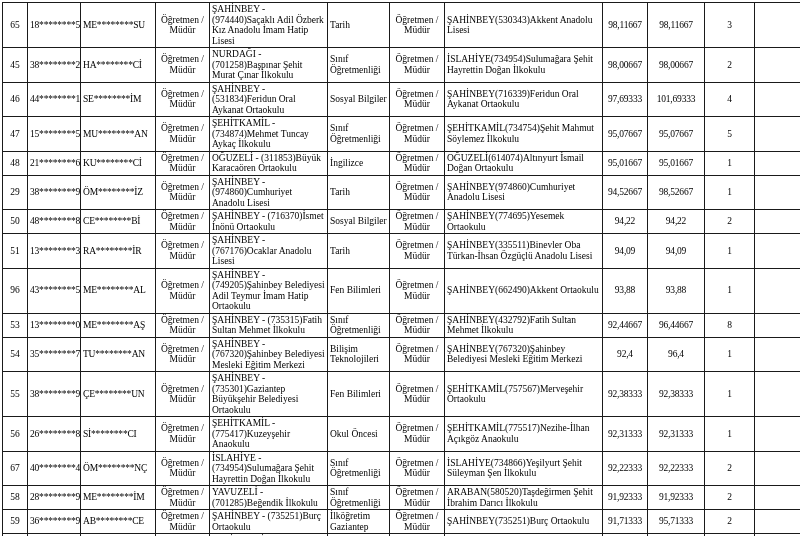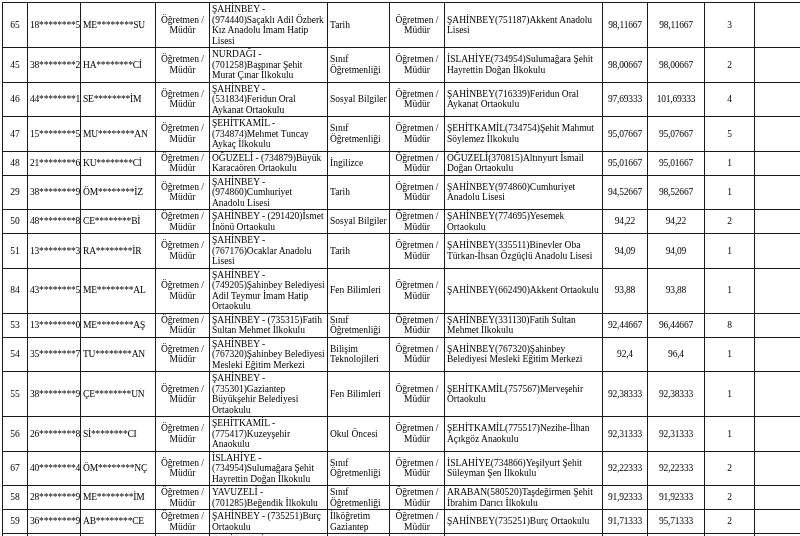--- a/index.html
+++ b/index.html
@@ -56,21 +56,21 @@
     </colgroup>
     <tbody id="table-body">
         <tr>
           <td class="c-center">65</td>
           <td class="c-left c-nowrap">18********56</td>
           <td class="c-left c-nowrap">ME********SU</td>
           <td class="c-center">Öğretmen / Müdür</td>
           <td class="c-left">ŞAHİNBEY - (974440)Saçaklı Adil Özberk Kız Anadolu İmam Hatip Lisesi</td>
           <td class="c-left">Tarih</td>
           <td class="c-center">Öğretmen / Müdür</td>
-          <td class="c-left">ŞAHİNBEY(751187)Akkent Anadolu Lisesi</td>
+          <td class="c-left">ŞAHİNBEY(530343)Akkent Anadolu Lisesi</td>
           <td class="c-center c-nowrap">98,11667</td>
           <td class="c-center c-nowrap">98,11667</td>
           <td class="c-center">3</td>
           <td class="c-center"></td>
         </tr>
         <tr>
           <td class="c-center">45</td>
           <td class="c-left c-nowrap">38********28</td>
           <td class="c-left c-nowrap">HA********Cİ</td>
           <td class="c-center">Öğretmen / Müdür</td>
@@ -109,24 +109,24 @@
           <td class="c-center c-nowrap">95,07667</td>
           <td class="c-center c-nowrap">95,07667</td>
           <td class="c-center">5</td>
           <td class="c-center"></td>
         </tr>
         <tr>
           <td class="c-center">48</td>
           <td class="c-left c-nowrap">21********64</td>
           <td class="c-left c-nowrap">KU********Cİ</td>
           <td class="c-center">Öğretmen / Müdür</td>
-          <td class="c-left">OĞUZELİ - (734879)Büyük Karacaören Ortaokulu</td>
+          <td class="c-left">OĞUZELİ - (311853)Büyük Karacaören Ortaokulu</td>
           <td class="c-left">İngilizce</td>
           <td class="c-center">Öğretmen / Müdür</td>
-          <td class="c-left">OĞUZELİ(370815)Altınyurt İsmail Doğan Ortaokulu</td>
+          <td class="c-left">OĞUZELİ(614074)Altınyurt İsmail Doğan Ortaokulu</td>
           <td class="c-center c-nowrap">95,01667</td>
           <td class="c-center c-nowrap">95,01667</td>
           <td class="c-center">1</td>
           <td class="c-center"></td>
         </tr>
         <tr>
           <td class="c-center">29</td>
           <td class="c-left c-nowrap">38********90</td>
           <td class="c-left c-nowrap">ÖM********İZ</td>
           <td class="c-center">Öğretmen / Müdür</td>
@@ -137,21 +137,21 @@
           <td class="c-center c-nowrap">94,52667</td>
           <td class="c-center c-nowrap">98,52667</td>
           <td class="c-center">1</td>
           <td class="c-center"></td>
         </tr>
         <tr>
           <td class="c-center">50</td>
           <td class="c-left c-nowrap">48********82</td>
           <td class="c-left c-nowrap">CE********Bİ</td>
           <td class="c-center">Öğretmen / Müdür</td>
-          <td class="c-left">ŞAHİNBEY - (291420)İsmet İnönü Ortaokulu</td>
+          <td class="c-left">ŞAHİNBEY - (716370)İsmet İnönü Ortaokulu</td>
           <td class="c-left">Sosyal Bilgiler</td>
           <td class="c-center">Öğretmen / Müdür</td>
           <td class="c-left">ŞAHİNBEY(774695)Yesemek Ortaokulu</td>
           <td class="c-center c-nowrap">94,22</td>
           <td class="c-center c-nowrap">94,22</td>
           <td class="c-center">2</td>
           <td class="c-center"></td>
         </tr>
         <tr>
           <td class="c-center">51</td>
@@ -161,42 +161,42 @@
           <td class="c-left">ŞAHİNBEY - (767176)Ocaklar Anadolu Lisesi</td>
           <td class="c-left">Tarih</td>
           <td class="c-center">Öğretmen / Müdür</td>
           <td class="c-left">ŞAHİNBEY(335511)Binevler Oba Türkan-İhsan Özgüçlü Anadolu Lisesi</td>
           <td class="c-center c-nowrap">94,09</td>
           <td class="c-center c-nowrap">94,09</td>
           <td class="c-center">1</td>
           <td class="c-center"></td>
         </tr>
         <tr>
-          <td class="c-center">84</td>
+          <td class="c-center">96</td>
           <td class="c-left c-nowrap">43********56</td>
           <td class="c-left c-nowrap">ME********AL</td>
           <td class="c-center">Öğretmen / Müdür</td>
           <td class="c-left">ŞAHİNBEY - (749205)Şahinbey Belediyesi Adil Teymur İmam Hatip Ortaokulu</td>
           <td class="c-left">Fen Bilimleri</td>
           <td class="c-center">Öğretmen / Müdür</td>
           <td class="c-left">ŞAHİNBEY(662490)Akkent Ortaokulu</td>
           <td class="c-center c-nowrap">93,88</td>
           <td class="c-center c-nowrap">93,88</td>
           <td class="c-center">1</td>
           <td class="c-center"></td>
         </tr>
         <tr>
           <td class="c-center">53</td>
           <td class="c-left c-nowrap">13********02</td>
           <td class="c-left c-nowrap">ME********AŞ</td>
           <td class="c-center">Öğretmen / Müdür</td>
           <td class="c-left">ŞAHİNBEY - (735315)Fatih Sultan Mehmet İlkokulu</td>
           <td class="c-left">Sınıf Öğretmenliği</td>
           <td class="c-center">Öğretmen / Müdür</td>
-          <td class="c-left">ŞAHİNBEY(331130)Fatih Sultan Mehmet İlkokulu</td>
+          <td class="c-left">ŞAHİNBEY(432792)Fatih Sultan Mehmet İlkokulu</td>
           <td class="c-center c-nowrap">92,44667</td>
           <td class="c-center c-nowrap">96,44667</td>
           <td class="c-center">8</td>
           <td class="c-center"></td>
         </tr>
         <tr>
           <td class="c-center">54</td>
           <td class="c-left c-nowrap">35********78</td>
           <td class="c-left c-nowrap">TU********AN</td>
           <td class="c-center">Öğretmen / Müdür</td>

